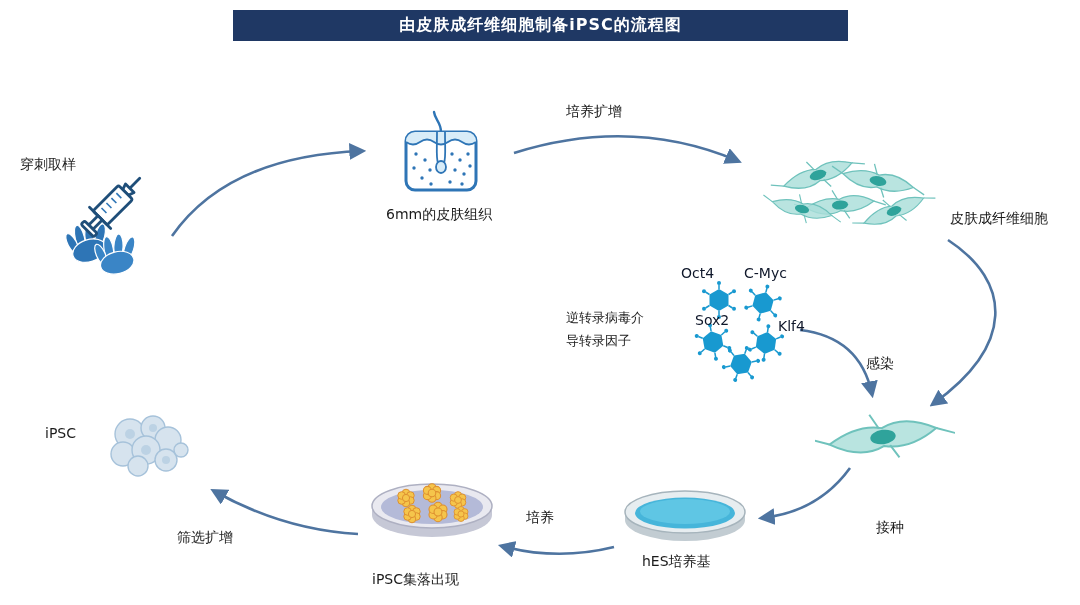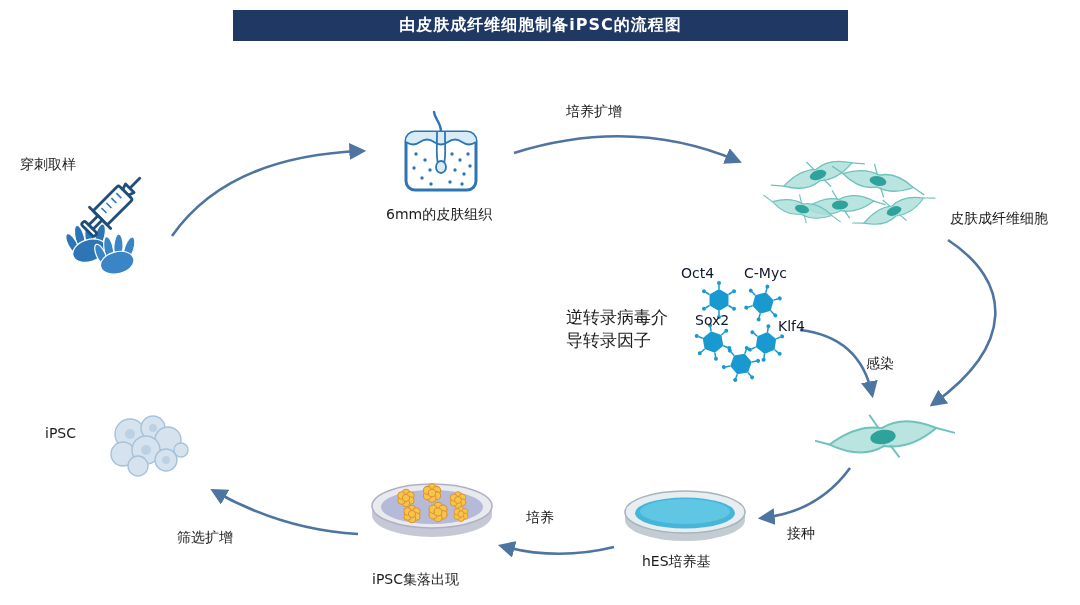--- a/index.html
+++ b/index.html
@@ -6,21 +6,21 @@
   html,body { background:#ffffff; }
   body { font-family:"DejaVu Sans","Liberation Sans",sans-serif; }
   .stage { position:relative; width:1080px; height:605px; background:#ffffff; overflow:hidden;padding-left:30px; }
   .title-bar {
     position:absolute; left:233px; top:10px; width:615px; height:31px;
     background:#1f3864; color:#ffffff; display:flex; align-items:center; justify-content:center;
     font-size:16px; font-weight:bold; letter-spacing:1px;
   }
   .lbl { position:absolute; font-size:14px; color:#1b1b1b; white-space:nowrap; }
   .lbl.factor { font-size:14px; color:#0f172a; }
-  .factors-desc { position:absolute; left:566px; top:306px; font-size:17px; color:#1b1b1b; line-height:23px; }
+  .factors-desc { position:absolute; left:566px; top:306px; font-size:13px; color:#1b1b1b; line-height:23px; }
   .arrows { position:absolute; left:0; top:0; }
   .icon { position:absolute; }
 </style>
 </head>
 <body>
 
 <div class="stage">
 
   <svg class="arrows" width="1080" height="605" viewBox="0 0 1080 605">
     <defs>
@@ -171,21 +171,21 @@
   <div class="lbl factor" style="left:744px; top:265px;">C-Myc</div>
   <div class="lbl factor" style="left:695px; top:312px;">Sox2</div>
   <div class="lbl factor" style="left:778px; top:318px;">Klf4</div>
 
   <div class="lbl" style="left:866px; top:355px;">感染</div>
 
   <svg class="icon" style="left:815px; top:395px;" width="140" height="82" viewBox="0 0 140 82">
     <use href="#fibro" transform="translate(68,42) rotate(-8) scale(1.5)"></use>
   </svg>
 
-  <div class="lbl" style="left:787px; top:519px;margin-top:6px;">接种</div>
+  <div class="lbl" style="left:876px; top:519px;">接种</div>
 
   <svg class="icon" style="left:620px; top:474px;" width="130" height="76" viewBox="0 0 130 76">
     <path d="M5,38 v8 a60,21 0 0 0 120,0 v-8" fill="#c2ccd2"></path>
     <ellipse cx="65" cy="38" rx="60" ry="21" fill="#e7edf0" stroke="#a6b4bc" stroke-width="1.5"></ellipse>
     <ellipse cx="65" cy="39" rx="50" ry="15.5" fill="#46b5da"></ellipse>
     <ellipse cx="65" cy="37.5" rx="45" ry="12.5" fill="#5fc6e4"></ellipse>
   </svg>
   <div class="lbl" style="left:642px; top:553px;">hES培养基</div>
 
   <div class="lbl" style="left:526px; top:509px;">培养</div>

